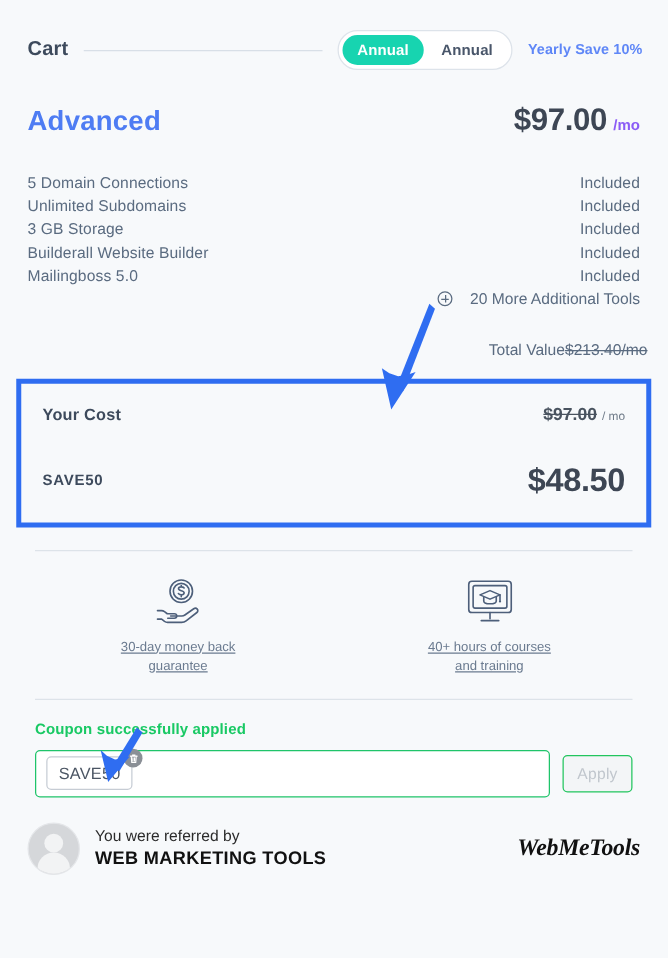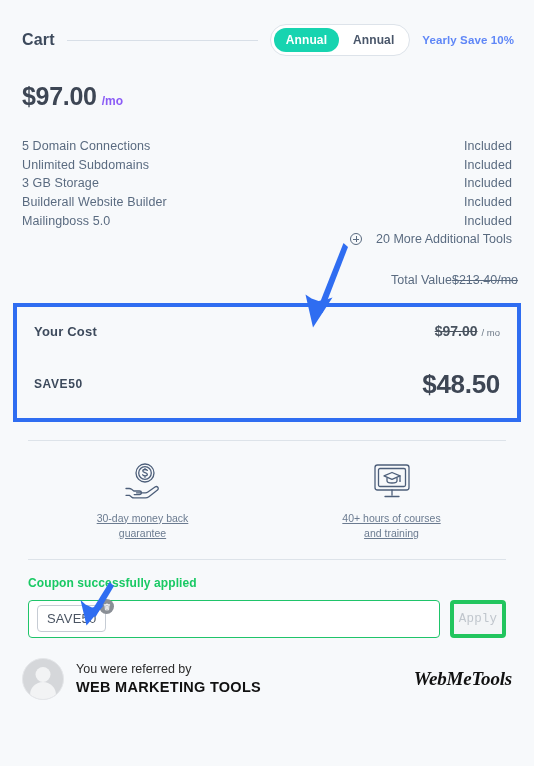--- a/index.html
+++ b/index.html
@@ -134,23 +134,23 @@
     border: 1px solid #c6ccd4; border-radius: 4px; background: #ffffff;
     font-size: 13px; color: #4b5563; letter-spacing: .2px;
   }
   .chip-remove {
     position: absolute; top: -7px; right: -9px;
     width: 15px; height: 15px; border-radius: 50%;
     background: #8a8f96; display: flex; align-items: center; justify-content: center;
     cursor: pointer;
   }
   .apply-btn {
-    width: 56px; height: 38px; border: 4px solid #22c55e; border-radius: 4px;
+    width: 56px; height: 30px; border: 1px solid #22c55e; border-radius: 4px;
     background: #f3f5f7; color: #c0c6cd; font-size: 12.5px;
-    font-family: Liberation Mono, monospace;
+    font-family: Liberation Sans, sans-serif;
     cursor: pointer; letter-spacing: .2px;
   }
 
   
   .referral {
     display: flex; align-items: center; justify-content: space-between;
     padding: 20px 22px 0 22px;
   }
   .referral-left { display: flex; align-items: center; gap: 12px; }
   .avatar {
@@ -190,20 +190,21 @@
     <div class="cart-title">Cart</div>
     <div class="cart-rule"></div>
     <div class="billing-toggle">
       <div class="toggle-opt active">Annual</div>
       <div class="toggle-opt">Annual</div>
     </div>
     <div class="yearly-save">Yearly Save 10%</div>
   </div>
 
   <div class="plan-row">
+    <div class="plan-name">Advanced</div>
     <div class="plan-price-wrap">
       <div class="plan-price">$97.00</div>
       <div class="plan-period">/mo</div>
     </div>
   </div>
 
   <div class="features">
     <div class="feature-row">
       <span class="feature-name">5 Domain Connections</span>
       <span class="feature-val">Included</span>

